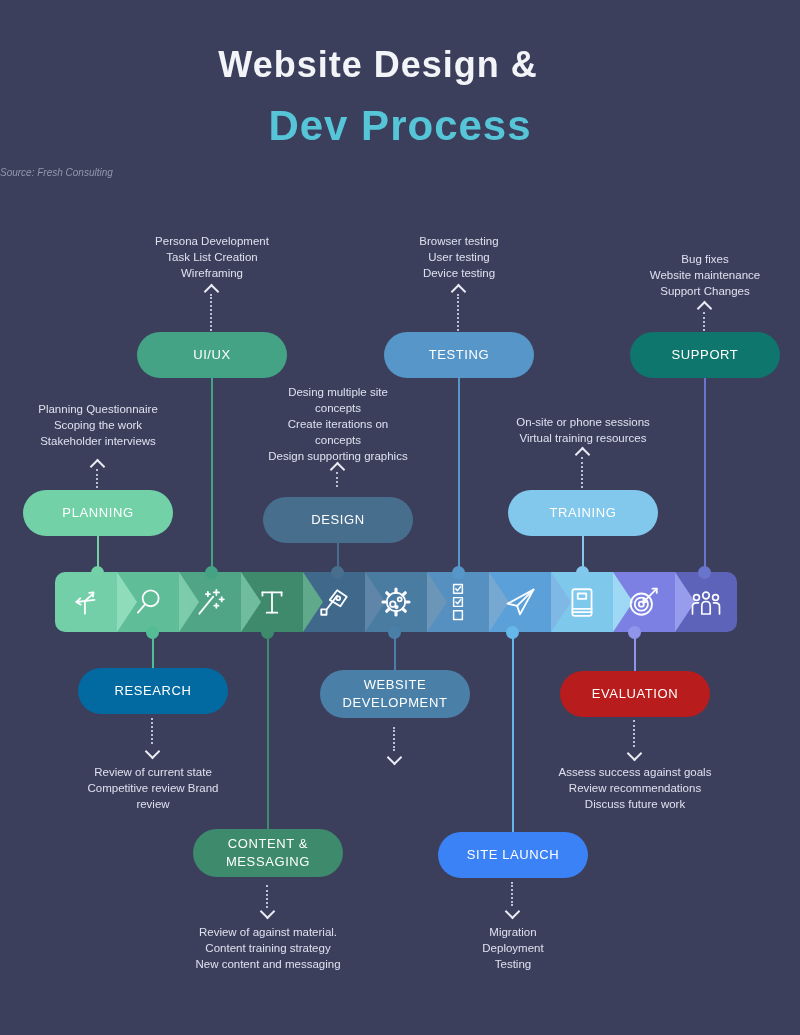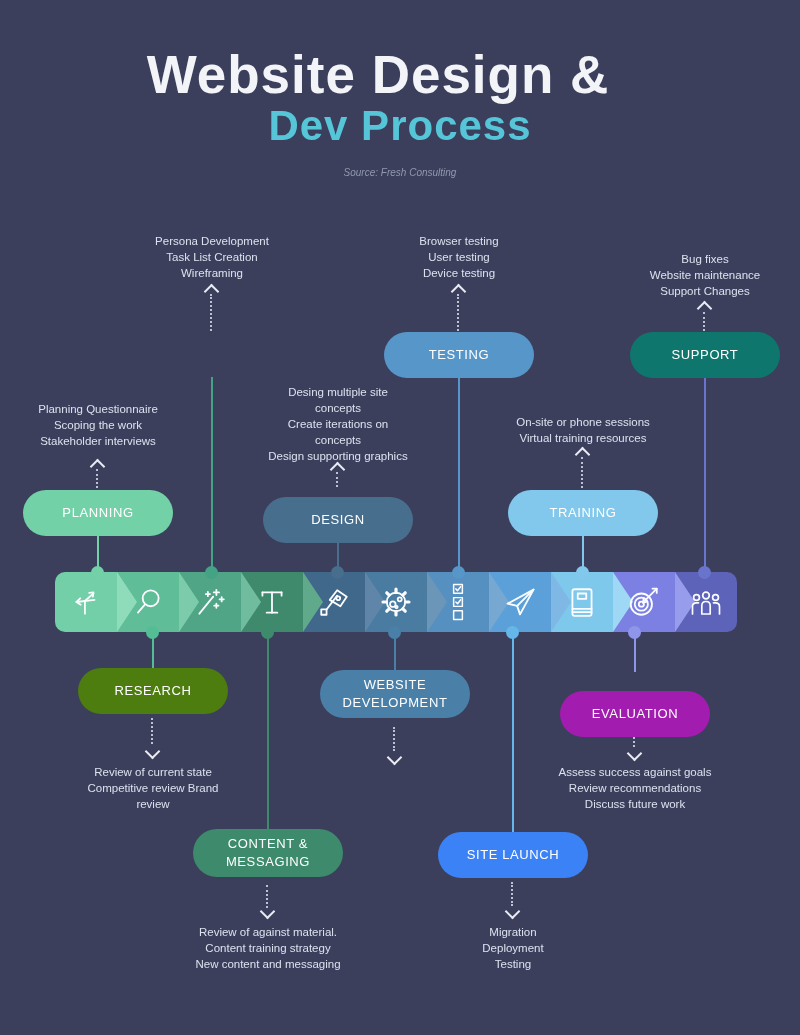--- a/index.html
+++ b/index.html
@@ -1,23 +1,23 @@
 <!DOCTYPE html>
 <html><head>
 <meta charset="utf-8">
 <style>
   html,body{margin:0;padding:0;background:#2e3147;}
   .canvas{position:relative;width:800px;height:1035px;background:#3b3f5c;overflow:hidden;
           font-family:"Liberation Sans", sans-serif;}
   
   .title-line1{position:absolute;top:44px;left:0;width:756px;text-align:center;
-    color:#f2f4f8;font-size:53px;font-weight:700;letter-spacing:1px;}
+    color:#f2f4f8;font-size:36px;font-weight:700;letter-spacing:1px;}
   .title-line2{position:absolute;top:102px;left:0;width:800px;text-align:center;
     font-size:42px;font-weight:700;letter-spacing:1px;}
-  .source-line{position:absolute;top:167px;left:0;width:800px;text-align:center;
+  .source-line{position:absolute;top:167px;left:0;width:800px;text-align:left;
     color:#9298ad;font-size:10px;font-style:italic;}
   
   .pill{position:absolute;width:150px;min-height:46px;border-radius:26px;box-sizing:border-box;
     display:flex;align-items:center;justify-content:center;text-align:center;
     color:#fff;font-size:13px;font-weight:500;letter-spacing:.6px;line-height:1.4;padding:6px 16px;}
   #pill-planning{left:23px;top:490px}   #pill-research{left:78px;top:668px}
   #pill-uiux{left:137px;top:332px}      #pill-content{left:193px;top:829px}
   #pill-design{left:263px;top:488px}    #pill-webdev{left:320px;top:670px}
   #pill-testing{left:384px;top:332px}   #pill-sitelaunch{left:438px;top:832px}
   #pill-training{left:508px;top:490px}  #pill-evaluation{left:560px;top:671px}
@@ -284,23 +284,24 @@
   <div class="dot" id="dot-content" style="background: rgb(61, 138, 108);"></div>
   <div class="dot" id="dot-design" style="background: rgb(72, 110, 142);"></div>
   <div class="dot" id="dot-webdev" style="background: rgb(74, 128, 168);"></div>
   <div class="dot" id="dot-testing" style="background: rgb(87, 150, 200);"></div>
   <div class="dot" id="dot-sitelaunch" style="background: rgb(100, 183, 232);"></div>
   <div class="dot" id="dot-training" style="background: rgb(130, 200, 236);"></div>
   <div class="dot" id="dot-evaluation" style="background: rgb(143, 150, 234);"></div>
   <div class="dot" id="dot-support" style="background: rgb(105, 116, 205);"></div>
 
   <div class="pill" id="pill-planning" style="background: rgb(114, 209, 166);">PLANNING</div>
-  <div class="pill" id="pill-research" style="background: #4d7c0f;">RESEARCH</div>
+  <div class="pill" id="pill-research" style="background: #0369a1;">RESEARCH</div>
+  <div class="pill" id="pill-uiux" style="background: rgb(68, 163, 133);">UI/UX</div>
   <div class="pill" id="pill-content" style="background: rgb(61, 138, 108);">CONTENT &amp; MESSAGING</div>
   <div class="pill" id="pill-design" style="background: rgb(72, 110, 142); margin-top: 9px;">DESIGN</div>
   <div class="pill" id="pill-webdev" style="background: rgb(74, 128, 168);">WEBSITE DEVELOPMENT</div>
   <div class="pill" id="pill-testing" style="background: rgb(87, 150, 200);">TESTING</div>
   <div class="pill" id="pill-sitelaunch" style="background: #3b82f6;">SITE LAUNCH</div>
   <div class="pill" id="pill-training" style="background: rgb(130, 200, 236);">TRAINING</div>
-  <div class="pill" id="pill-evaluation" style="background: #a21caf; margin-top: 20px;">EVALUATION</div>
+  <div class="pill" id="pill-evaluation" style="background: #b91c1c;">EVALUATION</div>
   <div class="pill" id="pill-support" style="background: #0f766e;">SUPPORT</div>
 
 </div>
 
 </body></html>

